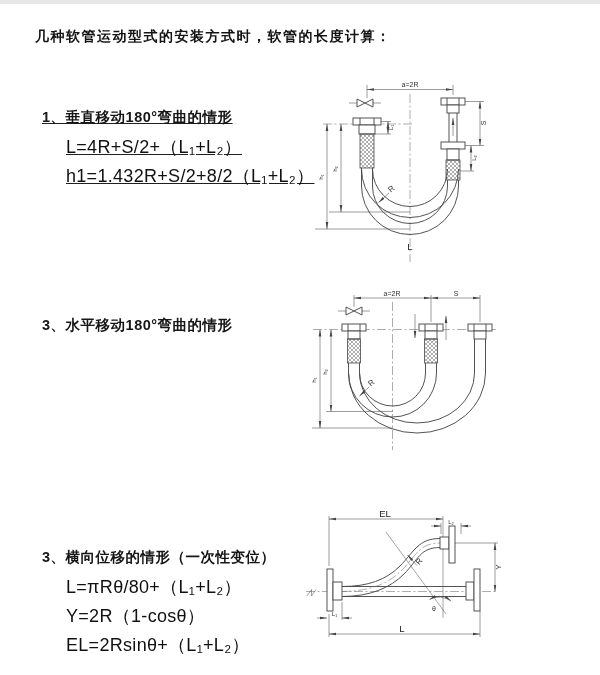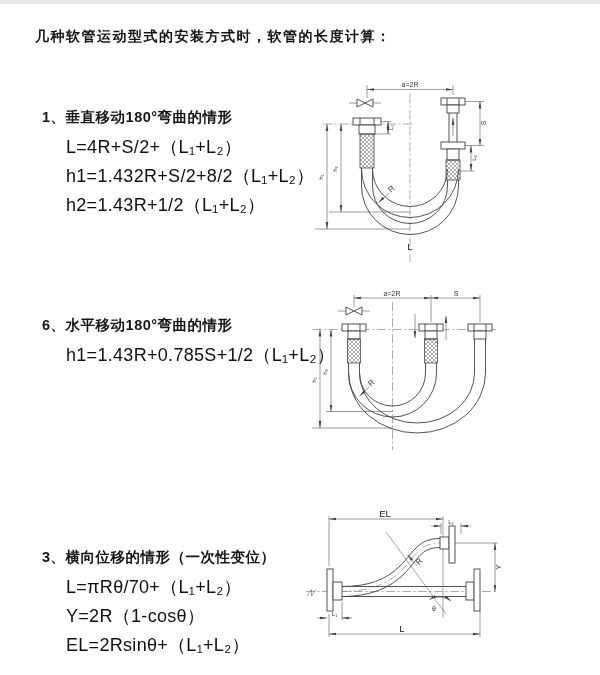--- a/index.html
+++ b/index.html
@@ -8,21 +8,21 @@
   .page{
     position:relative; width:600px; height:675px; margin:4px auto;
     background:#ffffff; overflow:hidden;
     font-family:"Liberation Sans","DejaVu Sans",sans-serif; color:var(--text);
   }
   .title{
     position:absolute; left:35px; top:24px;
     font-size:14px; font-weight:700; letter-spacing:1.5px; color:#141414;
   }
   .section{ position:absolute; left:42px; }
-  .sec1{ top:104px; } .sec2{ top:312px; } .sec3{ top:544px; }
+  .sec1{ top:104px;text-decoration:underline; } .sec2{ top:312px; } .sec3{ top:544px; }
   .sec-heading{ font-size:14.5px; font-weight:700; letter-spacing:.5px; color:#161616; }
   .formulas{ margin:11px 0 0 24px; }
   .formula{ font-size:18px; line-height:18px; margin-bottom:11px; color:#111; letter-spacing:.3px; }
   .diagram{ position:absolute; }
   .d1{ left:303px; top:70px;  width:285px; height:192px; }
   .d2{ left:298px; top:284px; width:300px; height:192px; }
   .d3{ left:298px; top:502px; width:300px; height:148px; }
   
   svg .ln   { stroke:var(--line); fill:none; stroke-width:.95; }
   svg .fit  { stroke:var(--line); fill:#fff; stroke-width:.95; }
@@ -40,35 +40,33 @@
 
 <div class="page">
 
   <div class="title">几种软管运动型式的安装方式时，软管的长度计算：</div>
 
   <div class="section sec1">
     <div class="sec-heading">1、垂直移动180°弯曲的情形</div>
     <div class="formulas">
       <p class="formula">L=4R+S/2+（L₁+L₂）</p>
       <p class="formula">h1=1.432R+S/2+8/2（L₁+L₂）</p>
-      <p class="formula">h2=1.43R+1/2（L₁+L₂）</p>
     </div>
   </div>
 
   <div class="section sec2">
-    <div class="sec-heading">6、水平移动180°弯曲的情形</div>
+    <div class="sec-heading">3、水平移动180°弯曲的情形</div>
     <div class="formulas">
-      <p class="formula">h1=1.43R+0.785S+1/2（L₁+L₂）</p>
     </div>
   </div>
 
   <div class="section sec3">
     <div class="sec-heading">3、横向位移的情形（一次性变位）</div>
     <div class="formulas">
-      <p class="formula">L=πRθ/70+（L₁+L₂）</p>
+      <p class="formula">L=πRθ/80+（L₁+L₂）</p>
       <p class="formula">Y=2R（1-cosθ）</p>
       <p class="formula">EL=2Rsinθ+（L₁+L₂）</p>
     </div>
   </div>
 
   <svg class="diagram d1" viewBox="0 0 285 192">
     <defs>
       <marker id="ar" markerWidth="9" markerHeight="8" refX="7" refY="4" orient="auto-start-reverse" markerUnits="userSpaceOnUse">
         <path d="M0,2.7 L7.2,4 L0,5.3 Z" fill="#444"></path>
       </marker>

